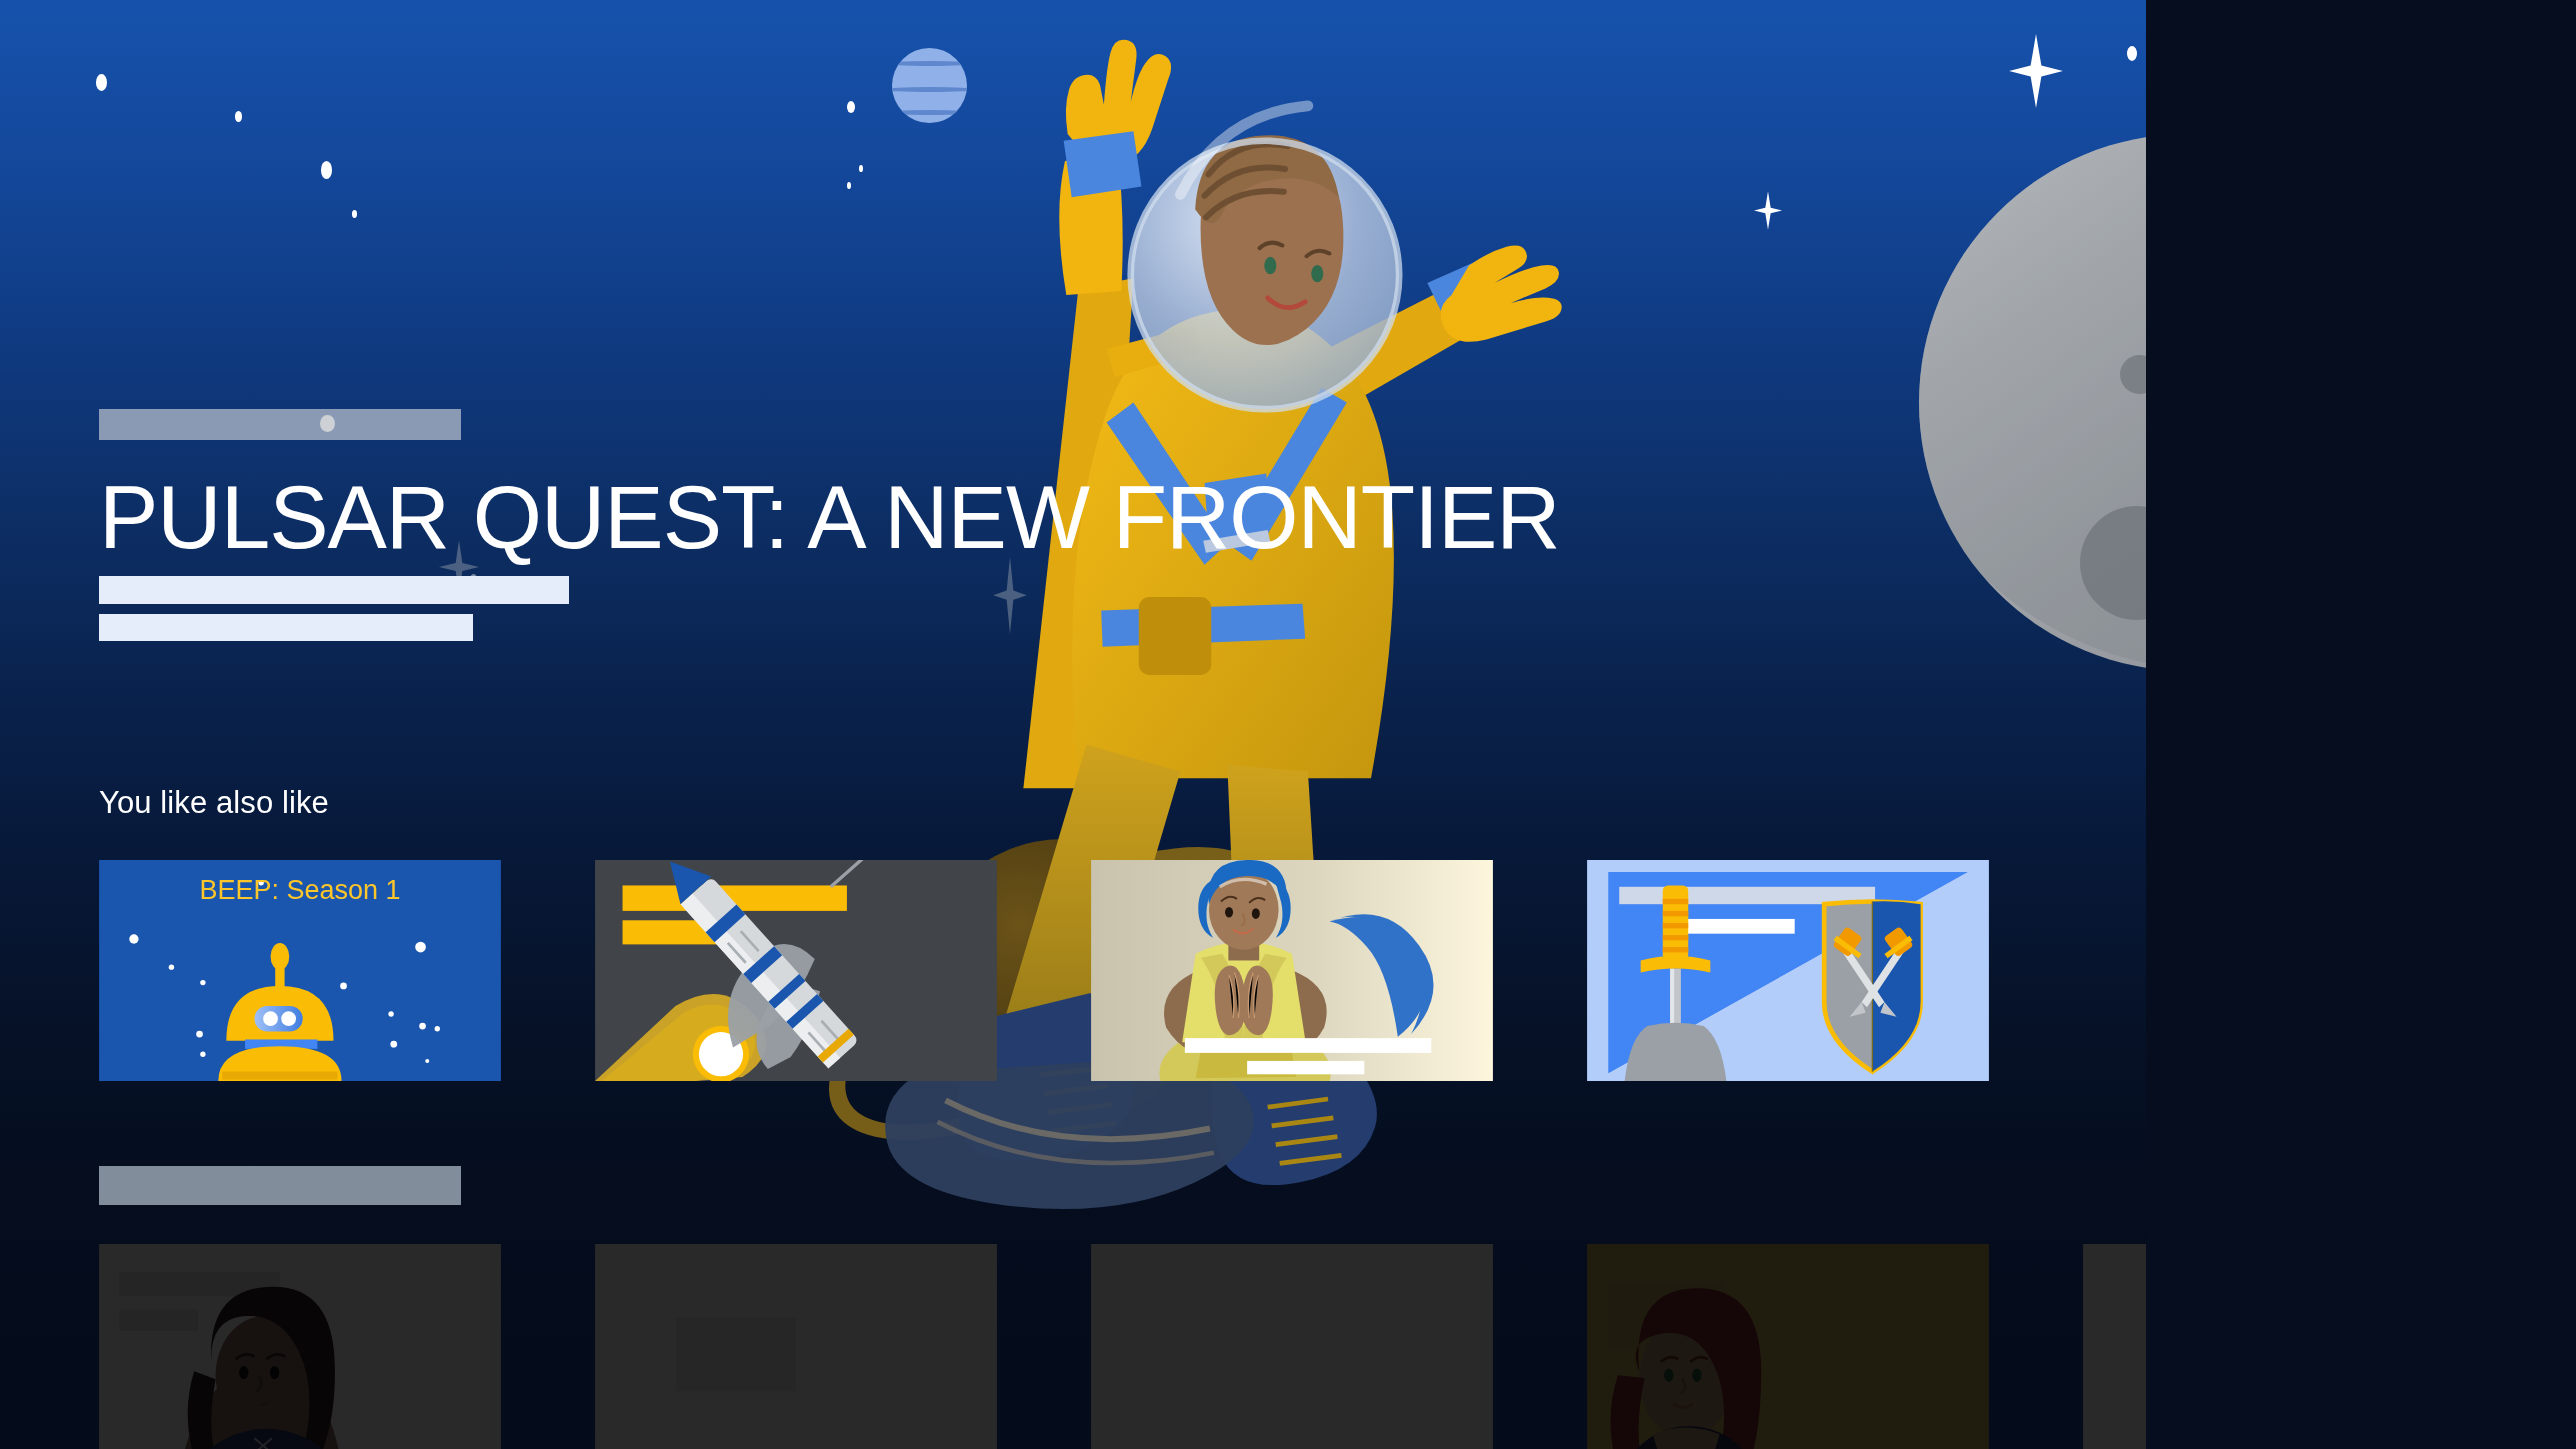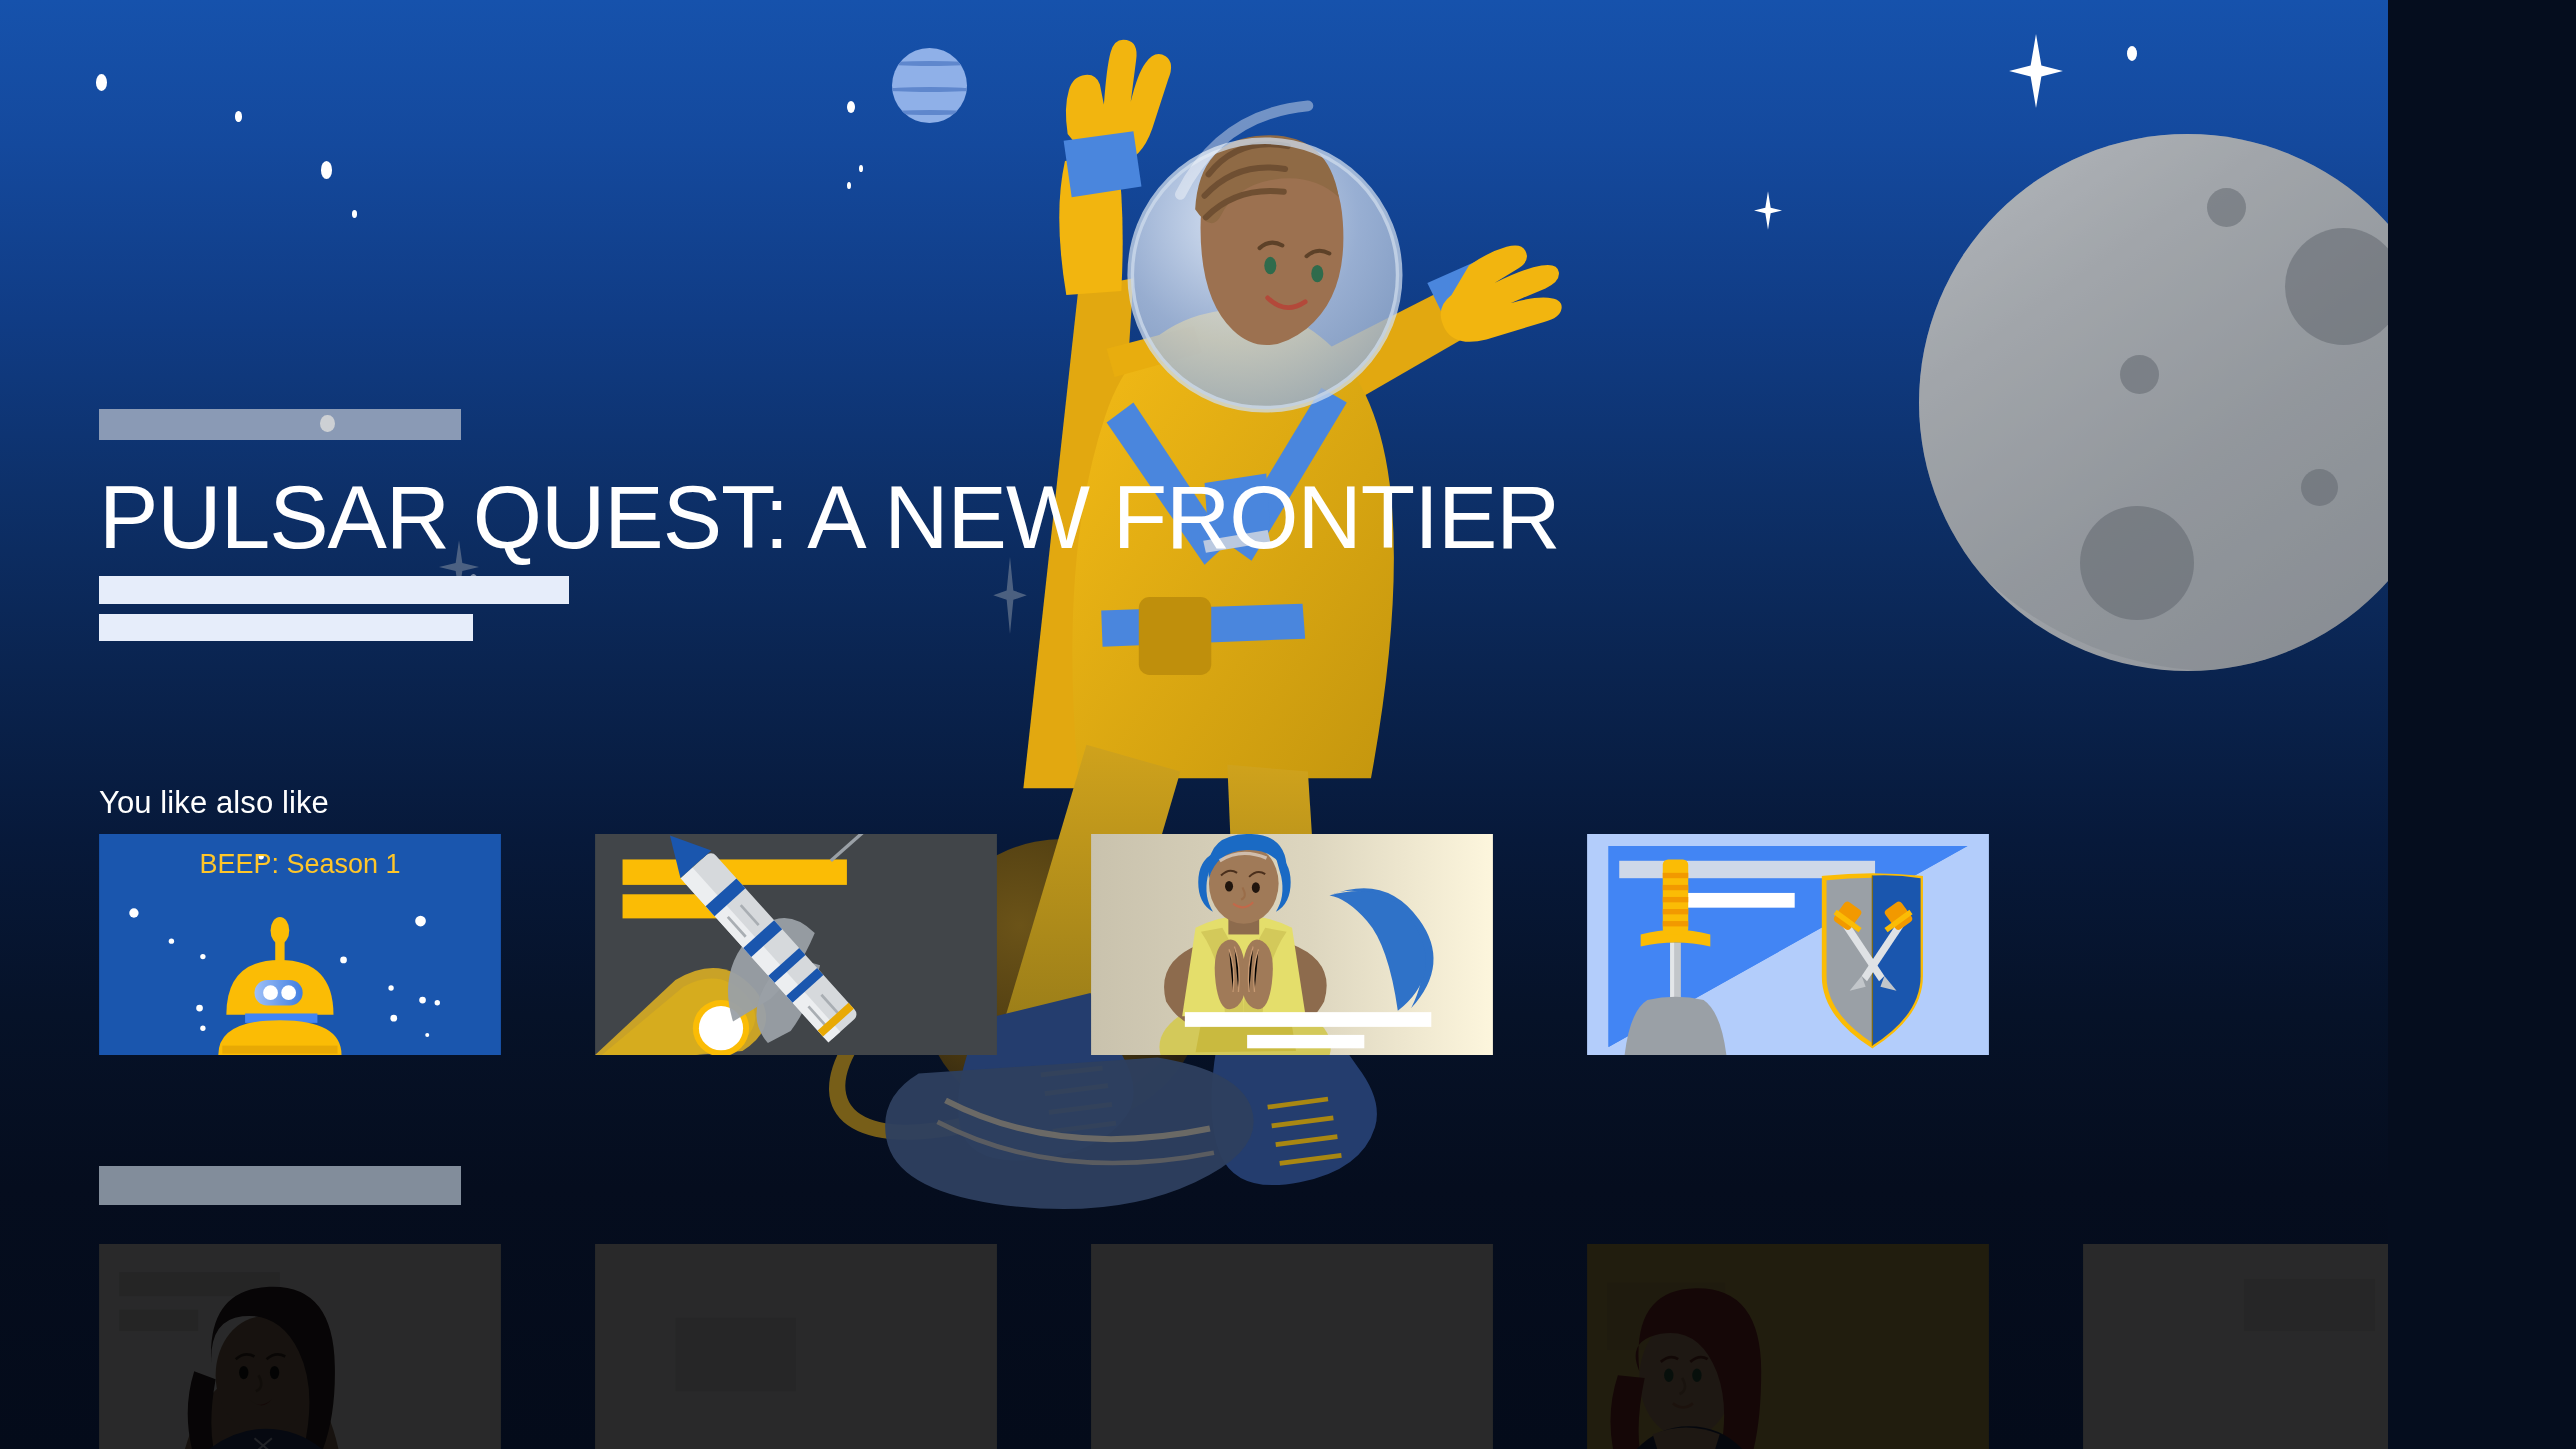--- a/index.html
+++ b/index.html
@@ -4,21 +4,21 @@
 <style>
   * { box-sizing: border-box; margin: 0; padding: 0; }
   html, body {
     width: 2576px; height: 1449px;
     overflow: hidden;
     font-family: "Liberation Sans", sans-serif;
     background: #050d1e;
   }
   #stage {
     position: relative;
-    width: 2388px; height: 1449px;
+    width: 2146px; height: 1449px;
     overflow: hidden;
     background: linear-gradient(180deg,
       #1652ac 0%,
       #14499d 10%,
       #103c85 22%,
       #0d3069 34%,
       #0a2450 46%,
       #07193a 58%,
       #061228 70%,
       #050d1e 82%,
@@ -108,21 +108,21 @@
   #skel-sub2 { margin-top: 10.7px; width: 374px; height: 27px; background: #e6edfa; }
 
   
   #rec-label {
     position: absolute; left: 99px; top: 785px;
     font-size: 31px; color: #ffffff; font-weight: 400; letter-spacing: 0.1px;
   }
 
   
   .row { position: absolute; left: 99px; display: flex; gap: 94px; }
-  #row-1 { top: 834px; text-decoration: underline; }
+  #row-1 { top: 860px; text-decoration: underline; }
   #row-2 { top: 1244px; }
   .card {
     position: relative;
     width: 402px; height: 221px;
     overflow: hidden;
     flex: 0 0 auto;
   }
   .card svg { display: block; width: 100%; height: 100%; }
   .dim { filter: brightness(0.17) saturate(0.75); }
 

